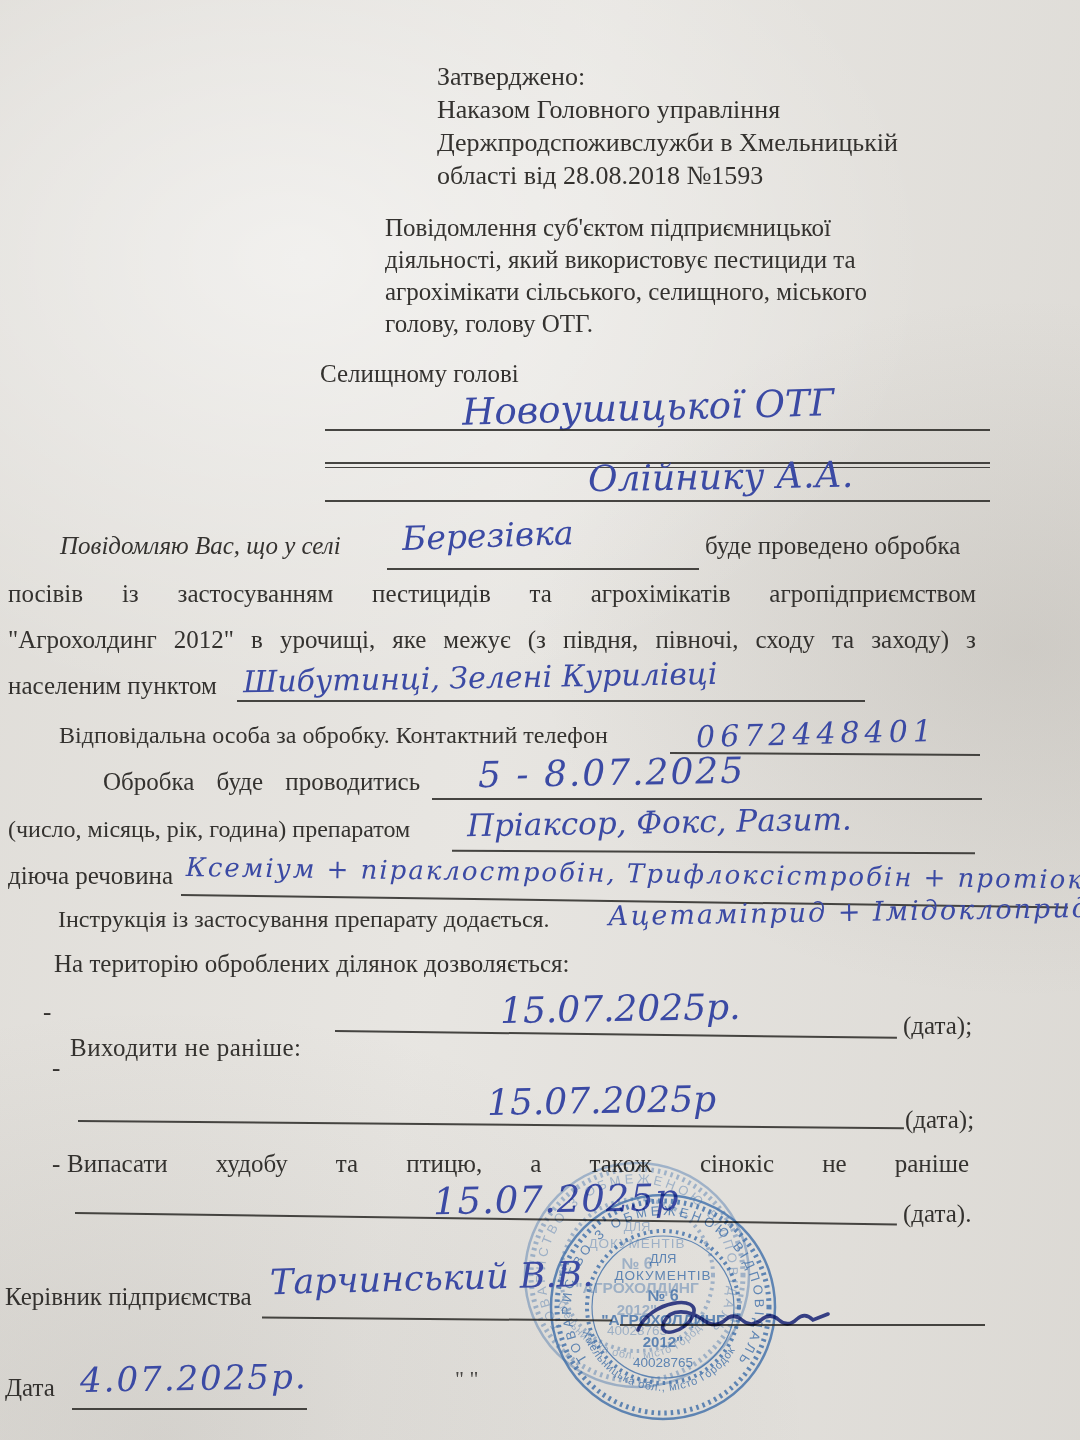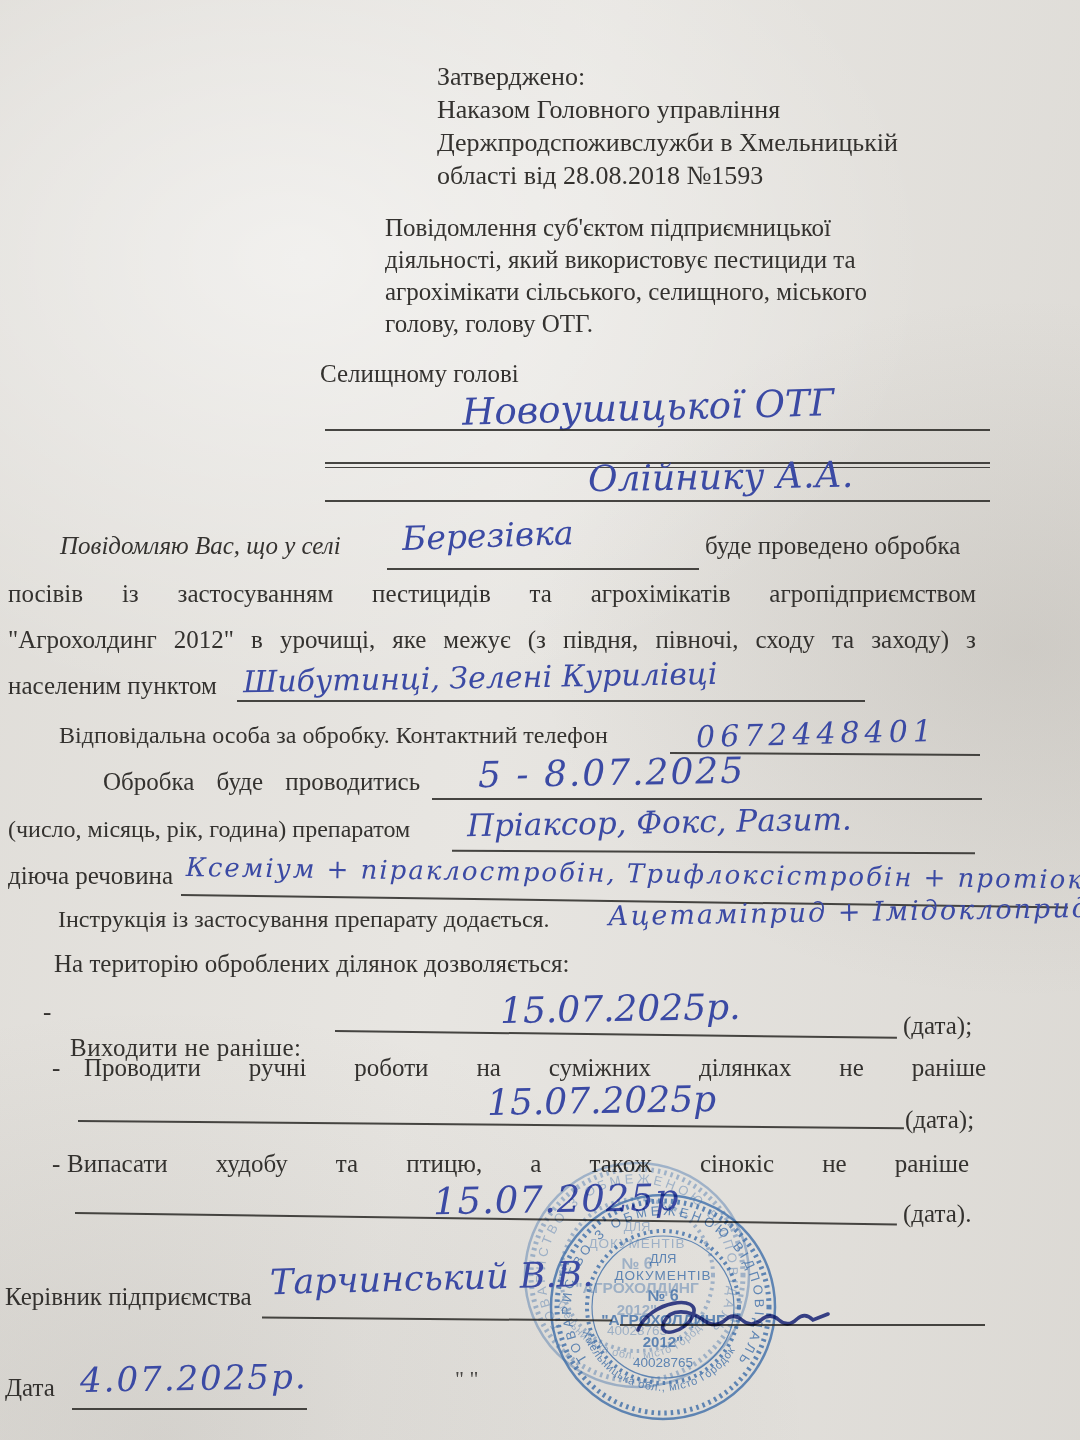--- a/index.html
+++ b/index.html
@@ -82,21 +82,20 @@
 
   <div class="abs pr" style="left:54px;top:950px;font-size:25px;">На територію оброблених ділянок дозволяється:</div>
 
   <div class="abs pr" style="left:43px;top:998px;font-size:25px;">-</div>
   <div class="abs pr" style="left:70px;top:998px;font-size:25px;letter-spacing:.5px;margin-top:36px;">Виходити не раніше:</div>
   <div class="ul" style="left:335px;top:1030px;width:562px;transform:rotate(0.7deg);transform-origin:left top;"></div>
   <div class="abs hw" style="left:500px;top:988px;font-size:36px;transform:rotate(-1deg);">15.07.2025р.</div>
   <div class="abs pr" style="left:903px;top:1012px;font-size:25px;">(дата);</div>
 
   <div class="abs pr" style="left:52px;top:1054px;font-size:25px;">-</div>
-  <div class="abs blk just" style="left:84px;top:1054px;width:902px;font-size:25px;">Проводити ручні роботи на суміжних ділянках не раніше</div>
   <div class="ul" style="left:78px;top:1120px;width:826px;transform:rotate(0.5deg);transform-origin:left top;"></div>
   <div class="abs hw" style="left:487px;top:1080px;font-size:36px;transform:rotate(-1deg);">15.07.2025р</div>
   <div class="abs pr" style="left:905px;top:1106px;font-size:25px;">(дата);</div>
 
   <div class="abs pr" style="left:52px;top:1150px;font-size:25px;">-</div>
   <div class="abs blk just" style="left:67px;top:1150px;width:902px;font-size:25px;">Випасати худобу та птицю, а також сінокіс не раніше</div>
   <div class="ul" style="left:75px;top:1212px;width:822px;transform:rotate(0.8deg);transform-origin:left top;"></div>
   <div class="abs hw" style="left:433px;top:1178px;font-size:37px;letter-spacing:1px;transform:rotate(-1deg);">15.07.2025р</div>
   <div class="abs pr" style="left:903px;top:1200px;font-size:25px;">(дата).</div>
 

